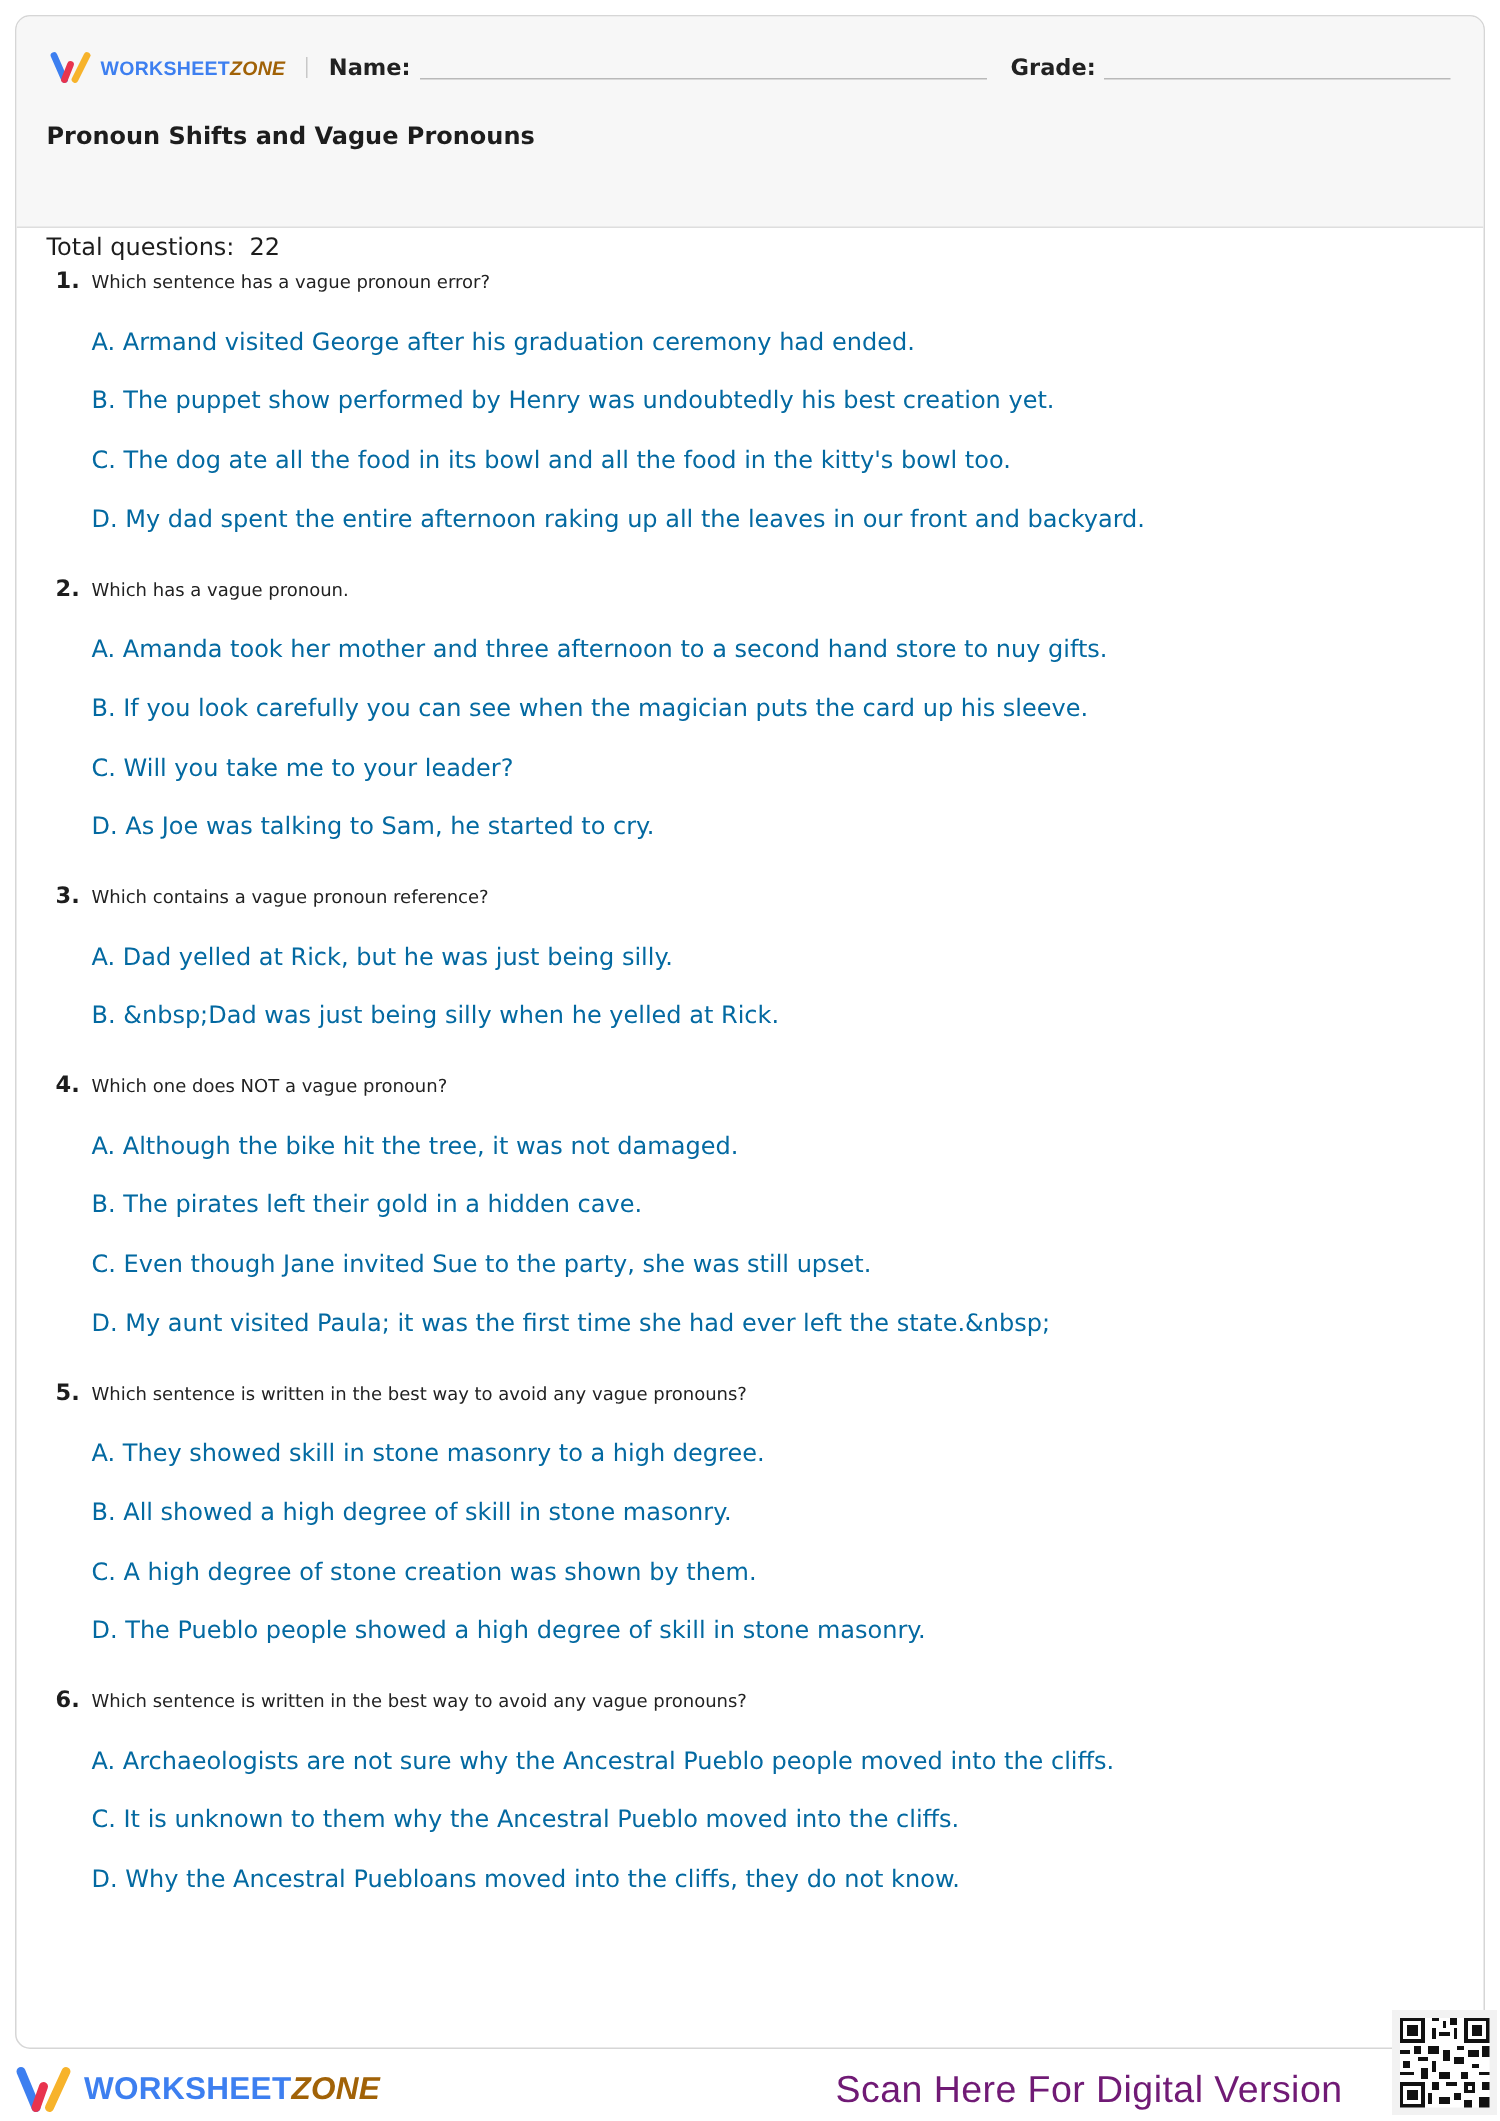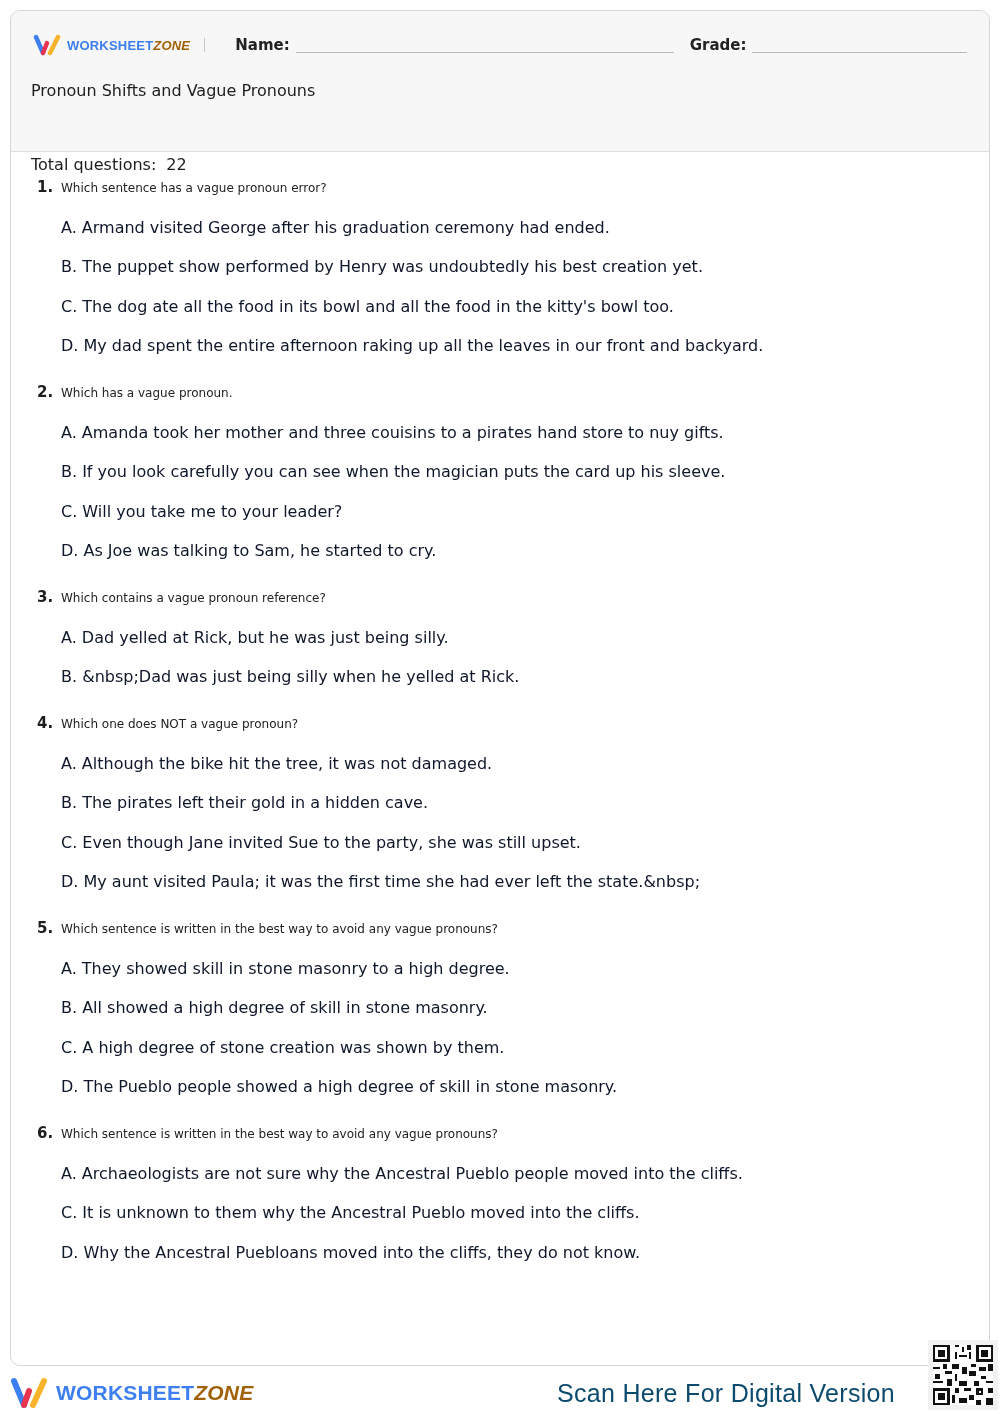--- a/index.html
+++ b/index.html
@@ -14,41 +14,41 @@
       background: #f7f7f7; border-bottom: 1px solid #dedede; height: 141px;
       position: relative;
     }
     .brand-row { position: absolute; left: 22px; top: 22px; right: 22px; height: 24px; display: flex; align-items: center; }
     .logo { display: flex; align-items: center; }
     .logo svg { display: block; }
     .logo-text { font-family: "Liberation Sans", sans-serif; font-weight: bold; font-size: 13px; letter-spacing: 0.2px; margin-left: 4px; }
     .logo-text .w { color: #3d7ff0; }
     .logo-text .z { color: #a16207; font-style: italic; }
     .sep { width: 1px; height: 14px; background: #c8c8c8; margin: 0 14px 0 14px; }
-    .field-label { font-size: 15px; font-weight: bold; color: #222; white-space: nowrap; margin-left: 16px; }
+    .field-label { font-size: 15px; font-weight: bold; color: #222; white-space: nowrap; }
     .field-line { border-bottom: 1px solid #b9b9b9; height: 1px; margin-left: 6px; align-self: flex-end; margin-bottom: 4px; }
     .name-line { width: 378px; }
     .grade-label { margin-left: 16px; }
     .grade-line { flex: 1; }
 
-    .title { position: absolute; left: 20px; top: 70px; font-size: 16px; font-weight: normal; color: #1d1d1d; }
+    .title { position: absolute; left: 20px; top: 70px; font-size: 16px; font-weight: bold; color: #1d1d1d; }
     .total { position: absolute; left: 20px; top: 99px; font-size: 16px; color: #1d1d1d; margin-top: 45px; }
     .total .num { margin-left: 10px; }
 
     .questions { position: absolute; left: 26px; top: 165px; right: 20px; }
     .q { margin-bottom: 23px; }
     .q-head { display: flex; align-items: baseline; height: 24px; }
     .q-num { font-weight: bold; font-size: 15px; width: 24px; color: #1d1d1d; }
     .q-text { font-size: 12px; color: #222; }
-    .opt { font-size: 16px; color: #0f172a; margin-left: 24px; margin-top: 15.5px; height: 24px; line-height: 24px; }
+    .opt { font-size: 16px; color: #0369a1; margin-left: 24px; margin-top: 15.5px; height: 24px; line-height: 24px; }
     .q-head .q-text { line-height: 24px; }
 
     .footer-logo { position: absolute; left: 10px; top: 1377px; display: flex; align-items: center; }
     .footer-logo .logo-text { font-size: 21px; margin-left: 6px; }
-    .scan-text { position: absolute; left: 557px; top: 1379px; font-family: "Liberation Sans", sans-serif; font-size: 25px; color: #0c4a6e; letter-spacing: 0.3px; }
+    .scan-text { position: absolute; left: 557px; top: 1379px; font-family: "Liberation Sans", sans-serif; font-size: 25px; color: #701a75; letter-spacing: 0.3px; }
     .qr { position: absolute; left: 928px; top: 1340px; width: 70px; height: 70px; background: #f2f2f2; padding: 5px; }
   </style>
 </head>
 <body>
 
 <div class="sheet">
   <div class="header">
     <div class="brand-row">
       <div class="logo">
         <svg width="30" height="22" viewBox="0 0 30 22">
@@ -79,21 +79,21 @@
         <div class="opt">A. Armand visited George after his graduation ceremony had ended.</div>
         <div class="opt">B. The puppet show performed by Henry was undoubtedly his best creation yet.</div>
         <div class="opt">C. The dog ate all the food in its bowl and all the food in the kitty's bowl too.</div>
         <div class="opt">D. My dad spent the entire afternoon raking up all the leaves in our front and backyard.</div>
       </div>
       <div class="q">
         <div class="q-head">
           <span class="q-num">2.</span>
           <span class="q-text">Which has a vague pronoun.</span>
         </div>
-        <div class="opt">A. Amanda took her mother and three couisins to a pirates hand store to nuy gifts.</div>
+        <div class="opt">A. Amanda took her mother and three afternoon to a second hand store to nuy gifts.</div>
         <div class="opt">B. If you look carefully you can see when the magician puts the card up his sleeve.</div>
         <div class="opt">C. Will you take me to your leader?</div>
         <div class="opt">D. As Joe was talking to Sam, he started to cry.</div>
       </div>
       <div class="q">
         <div class="q-head">
           <span class="q-num">3.</span>
           <span class="q-text">Which contains a vague pronoun reference?</span>
         </div>
         <div class="opt">A. Dad yelled at Rick, but he was just being silly.</div>

